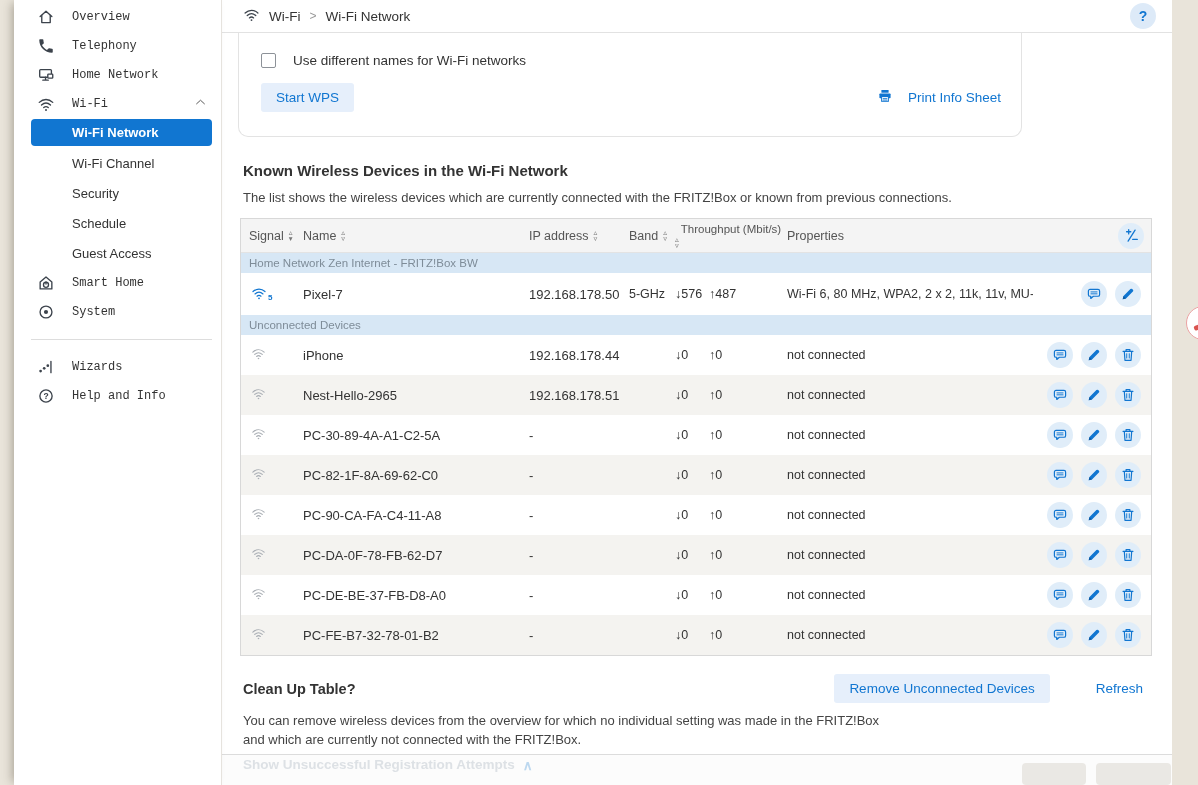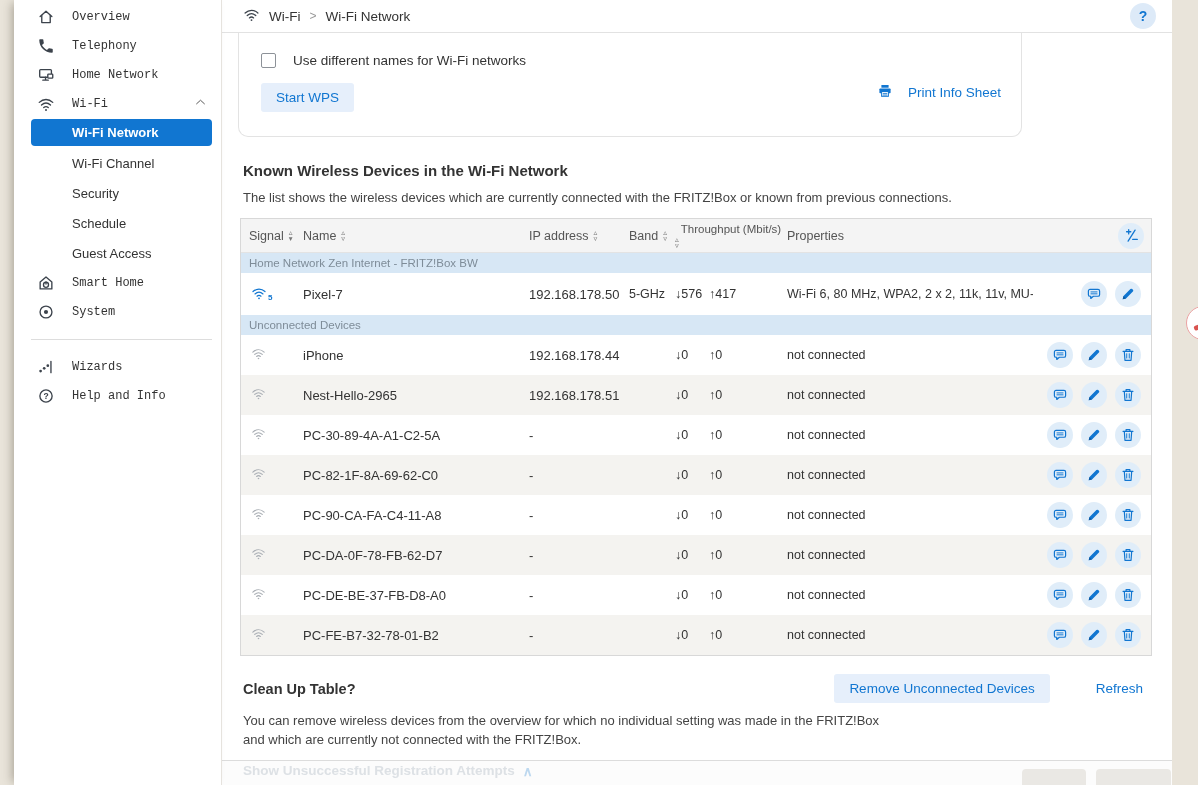--- a/index.html
+++ b/index.html
@@ -42,21 +42,21 @@
   }
   
   #wps-card {
     margin-left:16px; width:784px; height:104px;
     border:1px solid #e3e3e3; border-top:none; border-radius:0 0 10px 10px;
     padding:20px 20px 0 22px; position:relative;
   }
   .cb-row { display:flex; align-items:center; }
   .checkbox { width:15px; height:15px; border:1.5px solid #8d9298; border-radius:2px; background:#fff; cursor:pointer; }
   .cb-label { margin-left:17px; font-size:13.5px; color:#333; }
-  .btn-row { margin-top:15px; display:flex; align-items:flex-start; justify-content:space-between; padding-left:-2px; }
+  .btn-row { margin-top:15px; display:flex; align-items:center; justify-content:space-between; padding-left:-2px; }
   .chip-btn {
     display:inline-block; padding:7px 15px; background:#e6effb; color:#1176d1;
     border:none; border-radius:3px; font-size:13.5px; font-family:inherit; cursor:pointer;
   }
   .print-link { display:flex; align-items:center; gap:15px; color:#1176d1; font-size:13.5px; cursor:pointer; }
   
   #section-title { margin:25px 0 0 21px; font-size:15px; font-weight:700; color:#333; }
   #section-desc { margin:11px 0 0 21px; font-size:13px; color:#444; }
   #device-table { margin:13px 0 0 18px; width:912px; border:1px solid #d8d8d8; }
   .tgrid { display:grid; grid-template-columns:62px 226px 100px 46px 112px 1fr 118px; align-items:center; }
@@ -82,21 +82,21 @@
   .c-props { font-size:12.5px; white-space:nowrap; overflow:hidden; }
   .c-actions { display:flex; justify-content:flex-end; gap:8px; padding-right:10px; }
   
   #cleanup-row { margin-top:18px; display:flex; align-items:center; justify-content:space-between; padding:0 29px 0 21px; }
   #cleanup-title { font-size:14.5px; font-weight:700; color:#333; }
   #cleanup-actions { display:flex; align-items:center; gap:26px; }
   .link-btn { color:#1176d1; font-size:13.5px; background:none; border:none; font-family:inherit; cursor:pointer;padding-left:20px; }
   #cleanup-desc { margin:9px 0 0 21px; width:645px; font-size:13px; color:#444; line-height:1.45; }
   
   #footer {
-    position:absolute; bottom:0; left:0; right:0; height:25px;
+    position:absolute; bottom:0; left:0; right:0; height:31px;
     border-top:1px solid #dcdcdc; background:#fcfcfc; overflow:hidden;
   }
   #footer-toggle { position:absolute; left:21px; top:2px; font-size:13.5px; font-weight:700; color:#dde1e5; display:flex; gap:8px; cursor:pointer; }
   #footer-toggle .caret { color:#bdd8ef; }
   .footer-btn { position:absolute; top:8px; height:22px; background:#eae8e4; border:none; border-radius:4px; cursor:pointer; }
   #footer-btn-1 { right:86px; width:64px; }
   #footer-btn-2 { right:1px; width:75px; }
   
   #feedback-bubble {
     position:absolute; left:1186px; top:306px; width:34px; height:34px; z-index:5;
@@ -312,21 +312,21 @@
                 <path d="M7.5 14c1.6-1.4 3.4-1.4 5 0"></path>
                 <circle cx="10" cy="16.6" r="1.1" fill="#1176d1" stroke="none"></circle>
               </svg></span>
             <span class="sig5">5</span>
           </div>
       <div class="c-name">Pixel-7</div>
       <div class="c-ip">192.168.178.50</div>
       <div class="c-band">5-GHz</div>
       <div class="c-thru">
             <span class="dn">↓576</span>
-            <span class="up">↑417</span>
+            <span class="up">↑487</span>
           </div>
       <div class="c-props">Wi-Fi 6, 80 MHz, WPA2, 2 x 2, 11k, 11v, MU-MI...</div>
       <div class="c-actions">
             <button class="circle-btn">
               <svg width="16" height="16" viewBox="0 0 20 20" fill="none" stroke="#1176d1" stroke-width="1.5" stroke-linecap="round" stroke-linejoin="round">
                 <path d="M5 4.2h10a2 2 0 0 1 2 2v4.6a2 2 0 0 1-2 2H9.2L6 15.6v-2.8H5a2 2 0 0 1-2-2V6.2a2 2 0 0 1 2-2z"></path>
                 <path d="M6.2 7.4h7.6M6.2 9.8h7.6" stroke-width="1.2"></path>
               </svg>
             </button>
             <button class="circle-btn">

